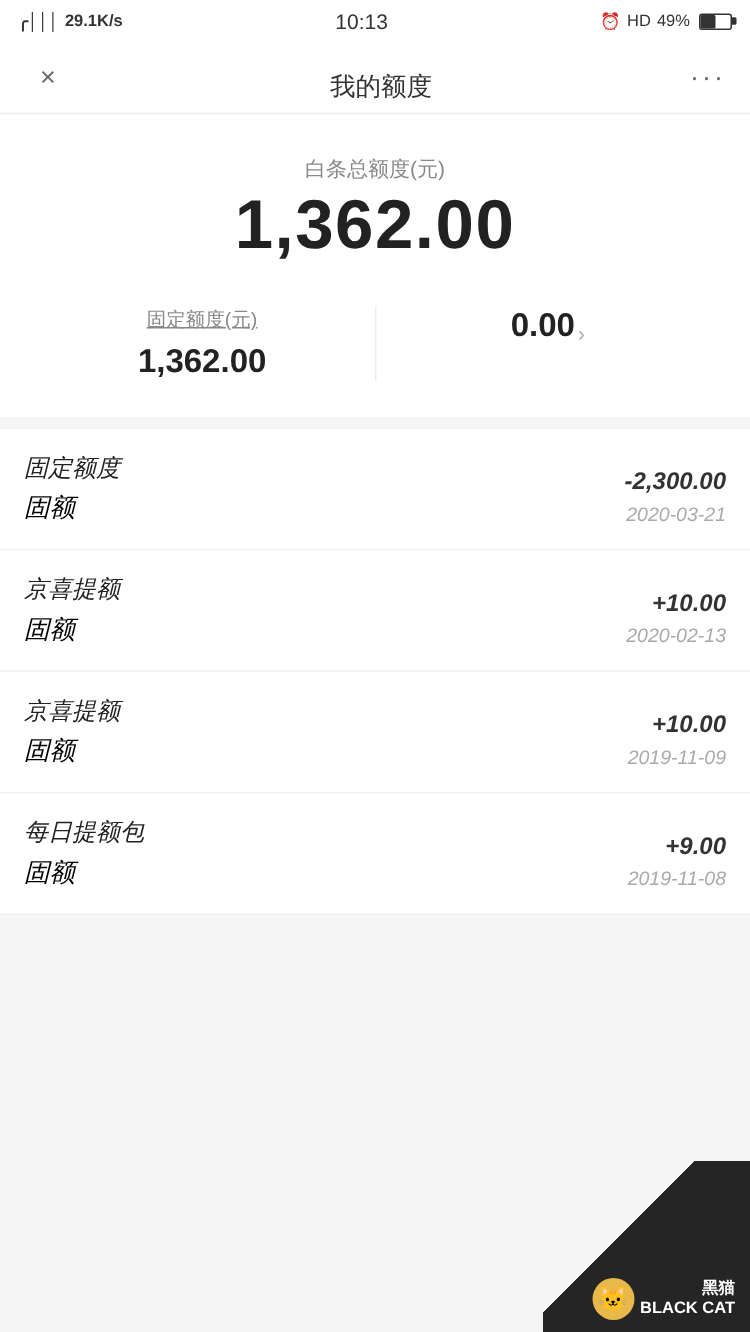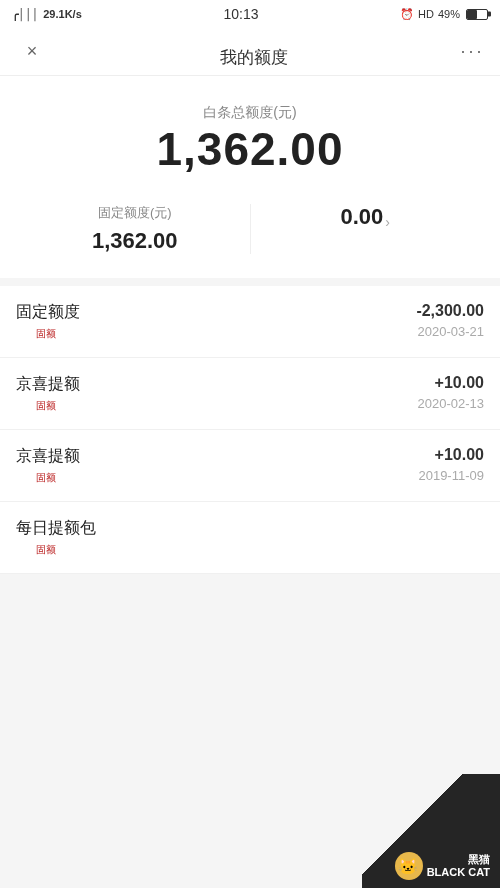--- a/index.html
+++ b/index.html
@@ -127,20 +127,21 @@
       padding: 0 20px;
     }
     .credit-item {
       text-align: center;
       flex: 1;
     }
     .credit-item-label {
       font-size: 13px;
       color: #888;
       margin-bottom: 6px;
+      text-decoration: underline;
     }
     .credit-item-value {
       font-size: 22px;
       font-weight: 600;
       color: #222;
     }
     .credit-item-right {
       display: flex;
       align-items: flex-end;
       justify-content: center;
@@ -166,33 +167,33 @@
       font-size: 14px;
       color: #666;
       font-weight: 500;
     }
     .history-item {
       background: #fff;
       padding: 16px 16px;
       border-bottom: 1px solid #f0f0f0;
       display: flex;
       justify-content: space-between;
-      align-items: flex-start;
+      align-items: flex-end;
+      font-style: italic;
     }
     .history-item-left {}
     .history-item-title {
       font-size: 16px;
       font-weight: 500;
       color: #222;
       margin-bottom: 4px;
     }
     .history-item-sub {
-      font-size: 10px;
-      color: #b91c1c;
-      margin-left: 20px;
+      font-size: 17px;
+      color: #000000;
     }
     .history-item-right {
       text-align: right;
     }
     .history-item-amount {
       font-size: 16px;
       font-weight: 600;
       margin-bottom: 4px;
     }
     .amount-negative { color: #333; }
@@ -316,20 +317,24 @@
       <div class="history-item-right">
         <div class="history-item-amount amount-positive">+10.00</div>
         <div class="history-item-date">2019-11-09</div>
       </div>
     </div>
       <div class="history-item">
       <div class="history-item-left">
         <div class="history-item-title">每日提额包</div>
         <div class="history-item-sub">固额</div>
       </div>
+      <div class="history-item-right">
+        <div class="history-item-amount amount-positive">+9.00</div>
+        <div class="history-item-date">2019-11-08</div>
+      </div>
     </div>
     </div>
 </div>
 
 <div class="watermark">
   <div class="watermark-inner">
     <div class="watermark-logo">
       <div class="cat-icon-circle">🐱</div>
       <div class="black-cat-label">黑猫<br>BLACK CAT</div>
     </div>

